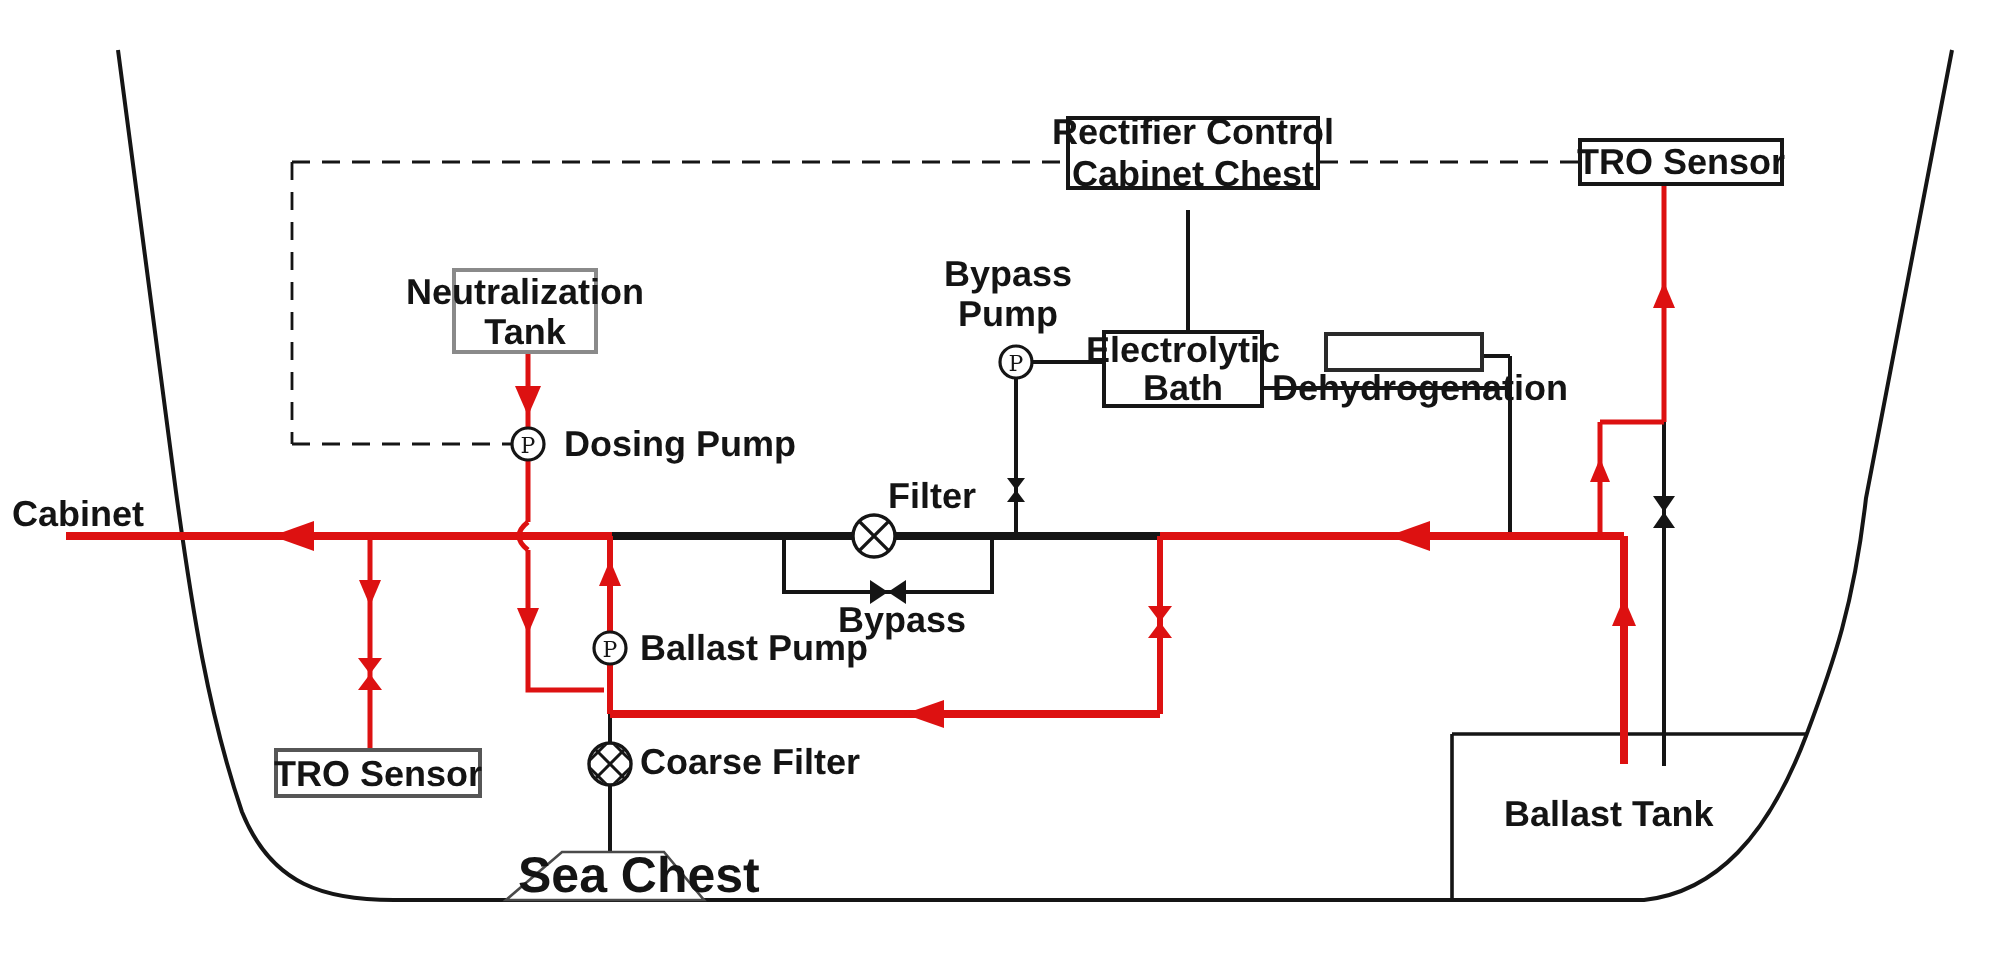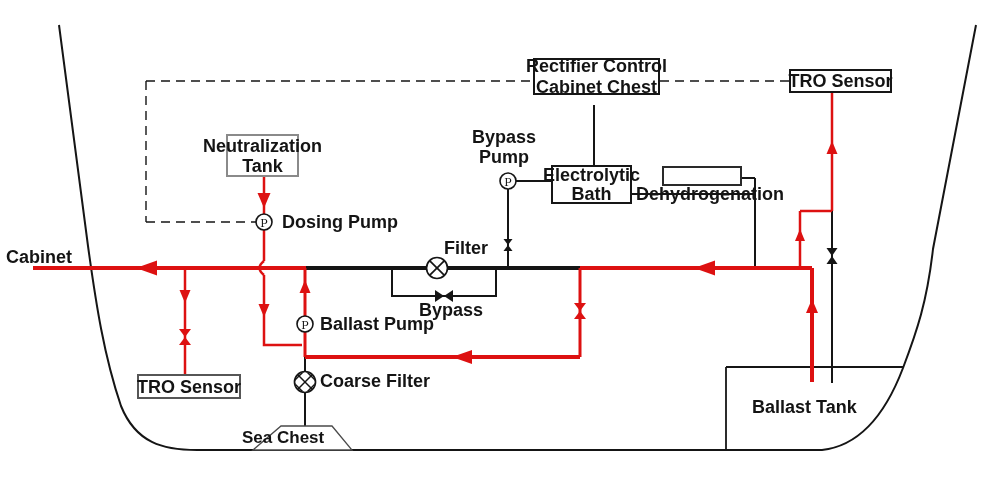--- a/index.html
+++ b/index.html
@@ -180,17 +180,17 @@
   <div class="lbl" style="left:282px;top:212px;">Dosing Pump</div>
 
   <div class="lbl" style="left:432px;top:238px;margin-left:12px;">Filter</div>
 
   <div class="lbl" style="left:419px;top:300px;">Bypass</div>
 
   <div class="lbl" style="left:320px;top:314px;">Ballast Pump</div>
 
   <div class="lbl" style="left:320px;top:371px;">Coarse Filter</div>
 
-  <div class="lbl" style="left:242px;top:428px;font-size:17px;">Sea Chest</div>
+  <div class="lbl" style="left:259px;top:428px;font-size:25px;">Sea Chest</div>
 
   <div class="lbl" style="left:752px;top:397px;">Ballast Tank</div>
 
 </div>
 
 </body></html>

